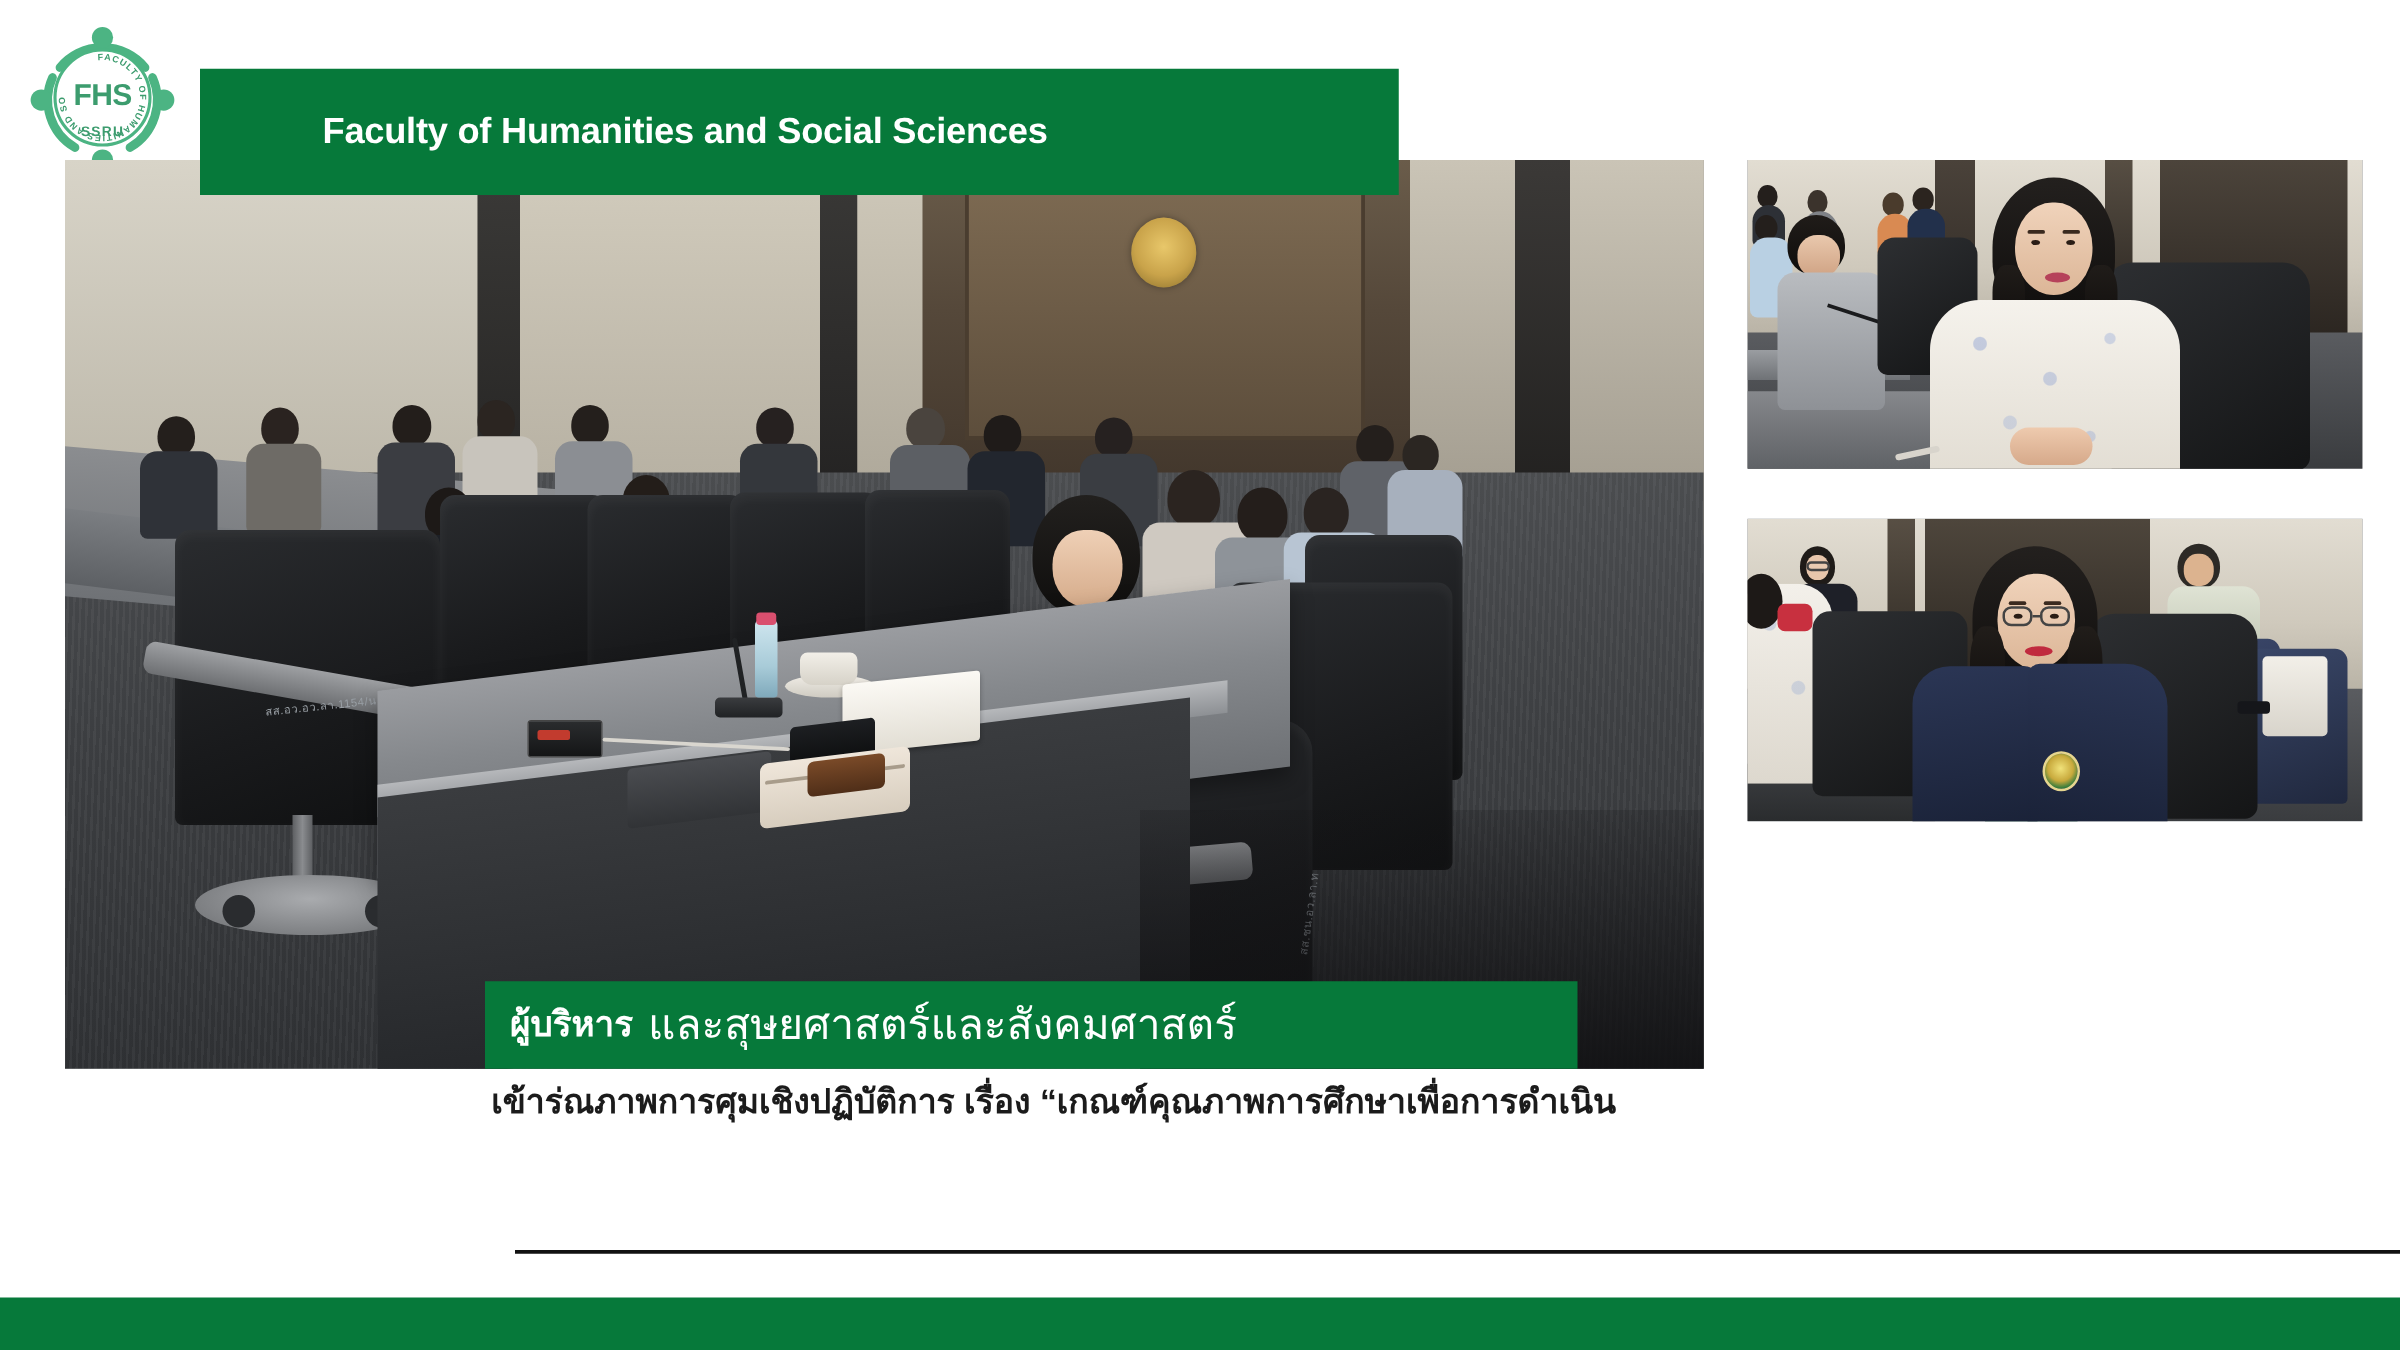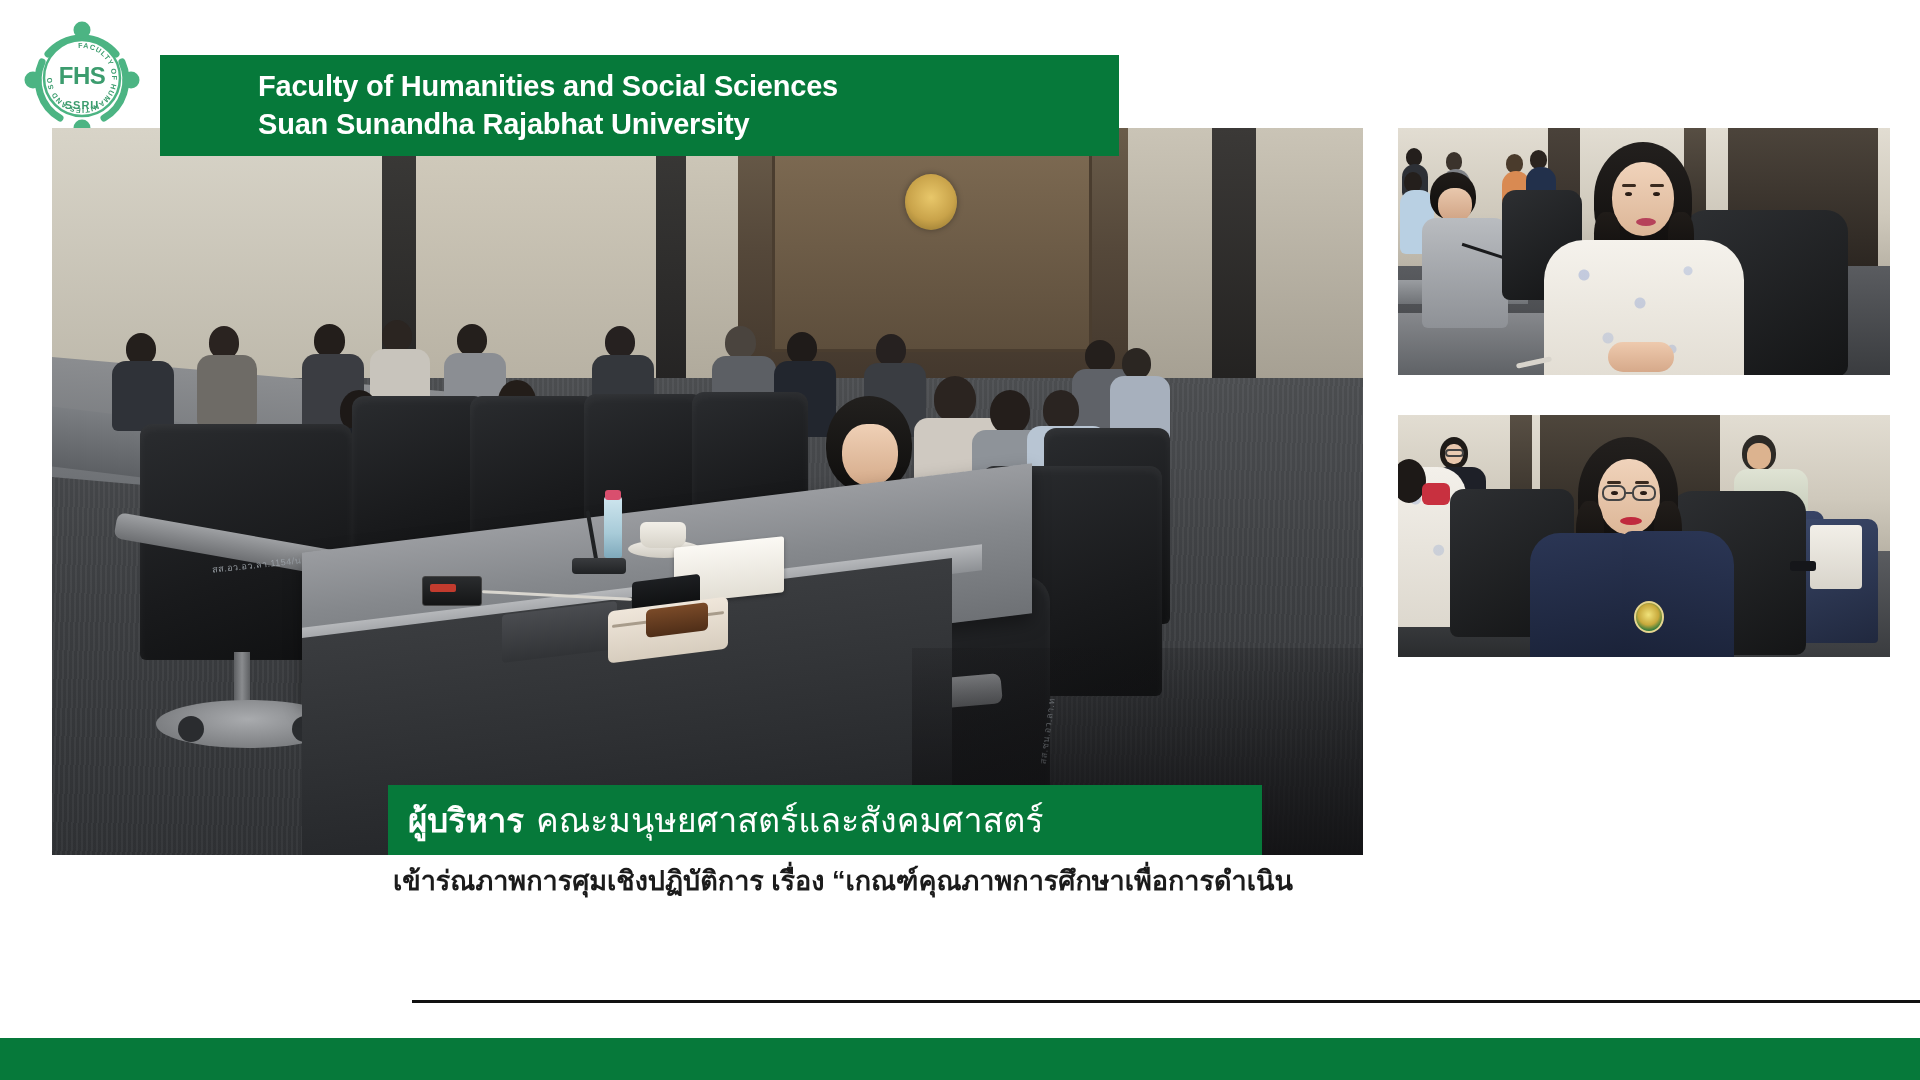--- a/index.html
+++ b/index.html
@@ -230,21 +230,21 @@
   .thai-banner {
     position:absolute; left:388px; top:785px;
     width:874px; height:70px;
     background:#06793a;
     display:flex; align-items:center;
     padding-left:20px;
     overflow:hidden;
   }
   .thai-banner-bold {
     color:#ffffff;
-    font-size:33px;
+    font-size:28px;
     font-weight:bold;
     line-height:1;
     white-space:nowrap;
   }
   .thai-banner-rest {
     color:#ffffff;
     font-size:34px;
     font-weight:normal;
     line-height:1;
     margin-left:12px;
@@ -493,26 +493,25 @@
     <div class="mp-obj obj-pouch"></div>
     <div class="mp-obj obj-pouch-zip"></div>
     <div class="mp-obj obj-wallet"></div>
 
     <div style="position:absolute; left:860px; top:520px; width:460px; height:210px;
          background:linear-gradient(180deg,rgba(20,20,22,.2),rgba(18,18,20,.95));"></div>
   </div>
 
   <div class="header-bar">
     <div class="header-line">Faculty of Humanities and Social Sciences</div>
-    <div class="header-line">Suan Sunandha Rajabhat University</div>
   </div>
 
   <div class="thai-banner">
     <span class="thai-banner-bold">ผู้บริหาร</span>
-    <span class="thai-banner-rest">คณะมนุษยศาสตร์และสังคมศาสตร์</span>
+    <span class="thai-banner-rest">และสุษยศาสตร์และสังคมศาสตร์</span>
   </div>
 
   <div class="caption">
     <div class="caption-line">เข้าร่ณภาพการศุมเชิงปฏิบัติการ เรื่อง “เกณฑ์คุณภาพการศึกษาเพื่อการดำเนิน</div>
   </div>
 
   <div class="right-photo rp1">
     <div class="rp-wall"></div>
     <div class="rp-door" style="left:150px; top:0; width:32px; height:58%;"></div>
     <div class="rp-door" style="left:330px; top:0; width:150px; height:70%;

